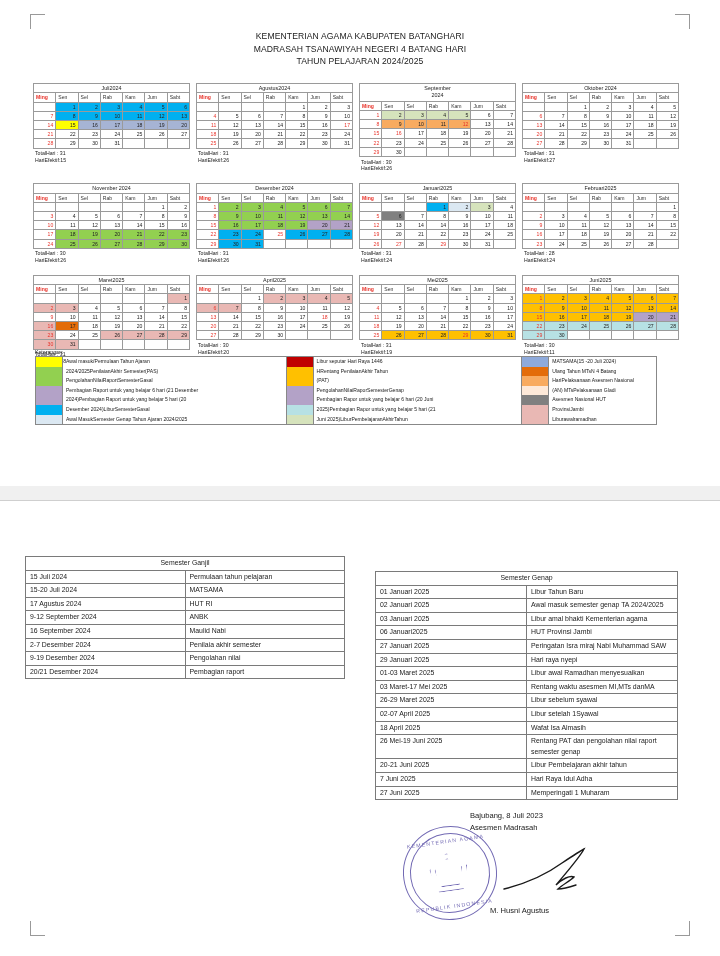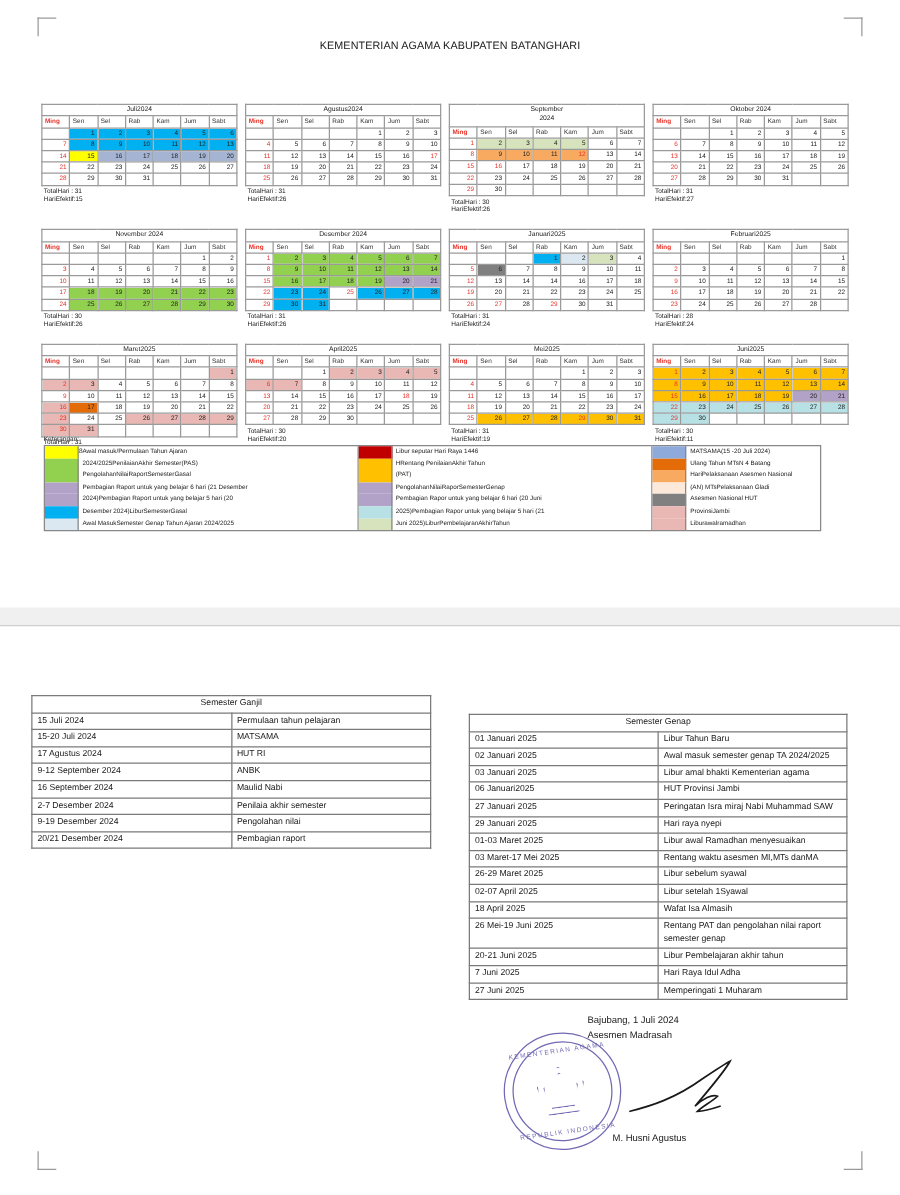--- a/index.html
+++ b/index.html
@@ -140,20 +140,22 @@
 
 <div class="page">
 
   <div class="crop tl"></div>
   <div class="crop tr"></div>
   <div class="crop bl"></div>
   <div class="crop br"></div>
 
   <div class="header">
     <div>KEMENTERIAN AGAMA KABUPATEN BATANGHARI</div>
+    <div>MADRASAH TSANAWIYAH NEGERI 4 BATANG HARI</div>
+    <div>TAHUN PELAJARAN 2024/2025</div>
   </div>
 
   <div class="cal-grid" id="cal-grid">
       <div class="cal-cell" style="margin-bottom: 11px;">
         <table class="month">
           <thead>
             <tr>
               <th colspan="7" class="title">Juli2024</th>
             </tr>
             <tr>
@@ -1192,21 +1194,21 @@
           <td>Hari Raya Idul Adha</td>
         </tr>
         <tr>
           <td class="k">27 Juni 2025</td>
           <td>Memperingati 1 Muharam</td>
         </tr>
       </tbody>
   </table>
 
   <div class="sign">
-    <div>Bajubang, 1 Juli 2024</div>
+    <div>Bajubang, 8 Juli 2023</div>
     <div>Asesmen Madrasah</div>
     <div class="name">M. Husni Agustus</div>
   </div>
 
   <div class="stamp">
     <div class="stamp-txt-top">KEMENTERIAN AGAMA</div>
     <div class="stamp-txt-bot">REPUBLIK INDONESIA</div>
     <div class="stamp-inner">
       <div class="pentagon"></div>
       <div class="pentagon inner2"></div>

